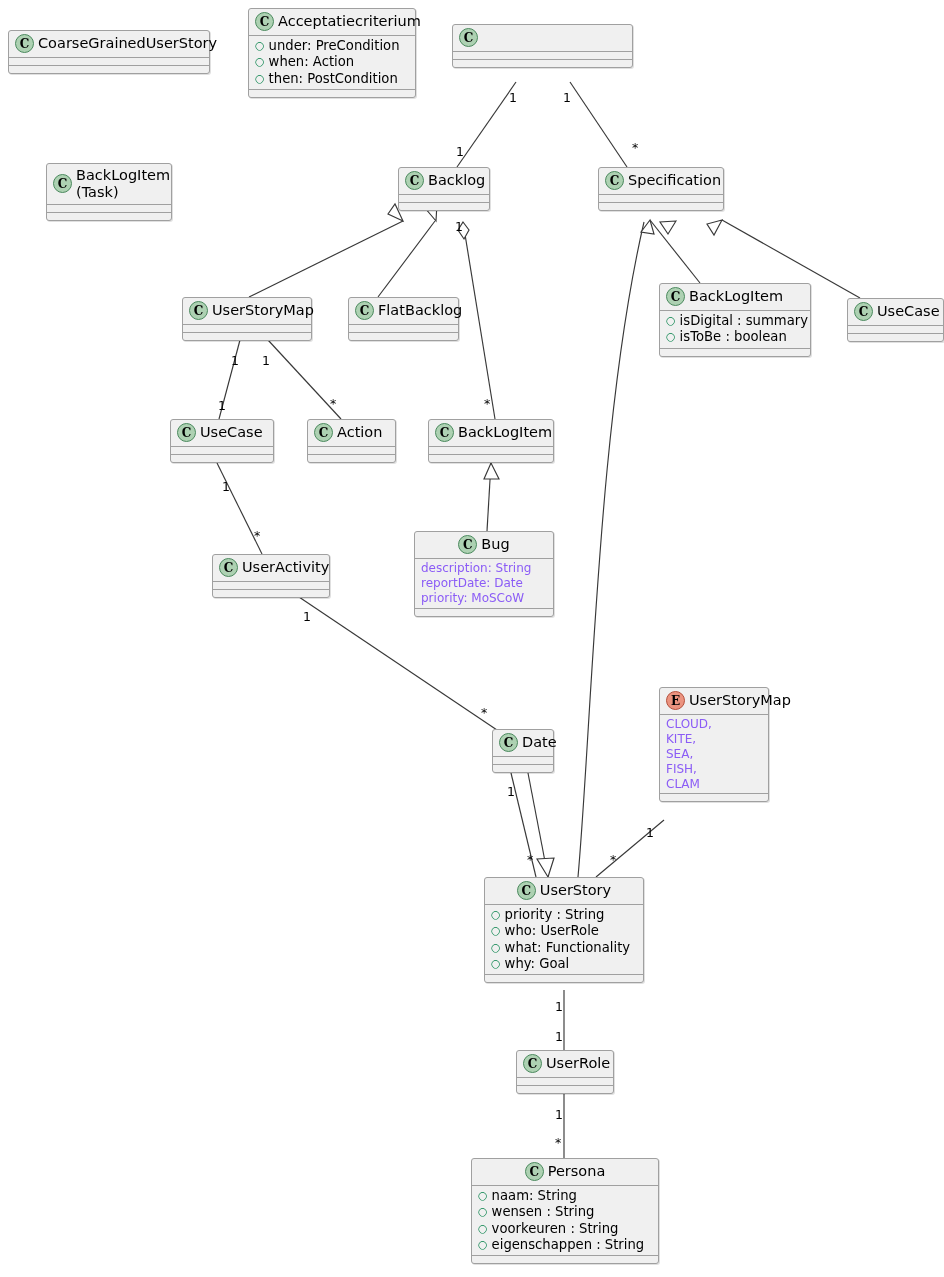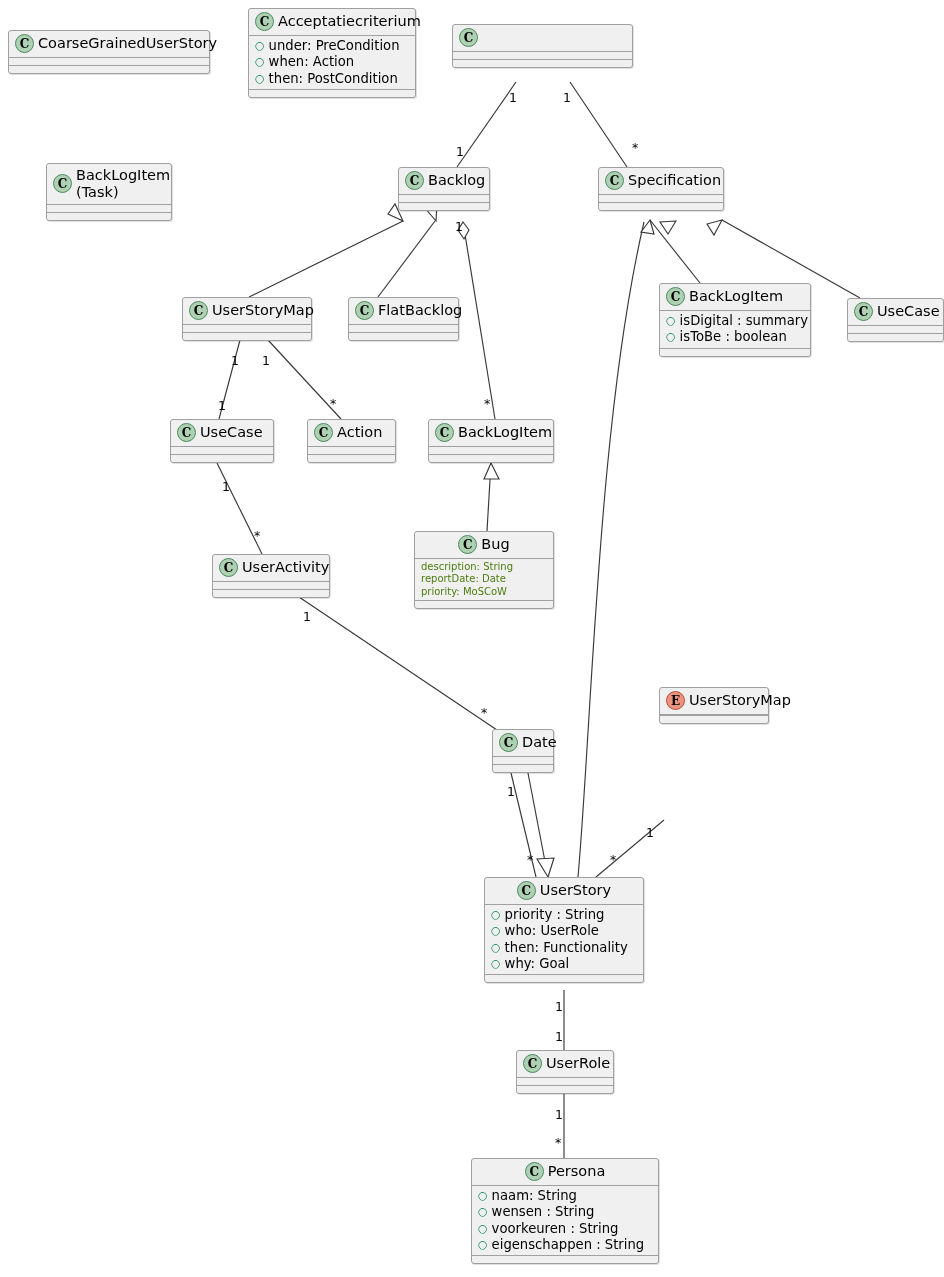--- a/index.html
+++ b/index.html
@@ -98,22 +98,22 @@
     gap: 4px;
   }
   .attr .vis {
     color: #038048;
     font-size: 11px;
     line-height: 1;
     position: relative;
     top: -1px;
   }
   .enumline {
-    font-size: 10px;
-    color: #4d7c0f;
+    font-size: 12px;
+    color: #8b5cf6;
     line-height: 1.24;
     white-space: nowrap;
   }
   .mult {
     position: absolute;
     font-size: 12.5px;
     color: #000000;
     font-family: "DejaVu Sans", sans-serif;
     line-height: 1;
     z-index: 6;
@@ -368,41 +368,48 @@
         <div class="compartment empty"></div>
         <div class="sep"></div>
         <div class="compartment empty"></div>
       </div>
       <div class="node" style="left: 659px; top: 687px; width: 110px;">
         <div class="node-header left">
           <span class="stereo e">E</span>
           <span class="node-title">UserStoryMap</span>
         </div>
         <div class="sep"></div>
+        <div class="compartment">
+          <div class="enumline">CLOUD,</div>
+          <div class="enumline">KITE,</div>
+          <div class="enumline">SEA,</div>
+          <div class="enumline">FISH,</div>
+          <div class="enumline">CLAM</div>
+        </div>
         <div class="sep"></div>
         <div class="compartment empty"></div>
       </div>
       <div class="node" style="left: 484px; top: 877px; width: 160px;">
         <div class="node-header">
           <span class="stereo c">C</span>
           <span class="node-title">UserStory</span>
         </div>
         <div class="sep"></div>
         <div class="compartment">
           <div class="attr">
             <span class="vis">○</span>
             <span>priority : String</span>
           </div>
           <div class="attr">
             <span class="vis">○</span>
             <span>who: UserRole</span>
           </div>
           <div class="attr">
             <span class="vis">○</span>
-            <span>then: Functionality</span>
+            <span>what: Functionality</span>
           </div>
           <div class="attr">
             <span class="vis">○</span>
             <span>why: Goal</span>
           </div>
         </div>
         <div class="sep"></div>
         <div class="compartment empty"></div>
       </div>
       <div class="node" style="left: 516px; top: 1050px; width: 98px;">

